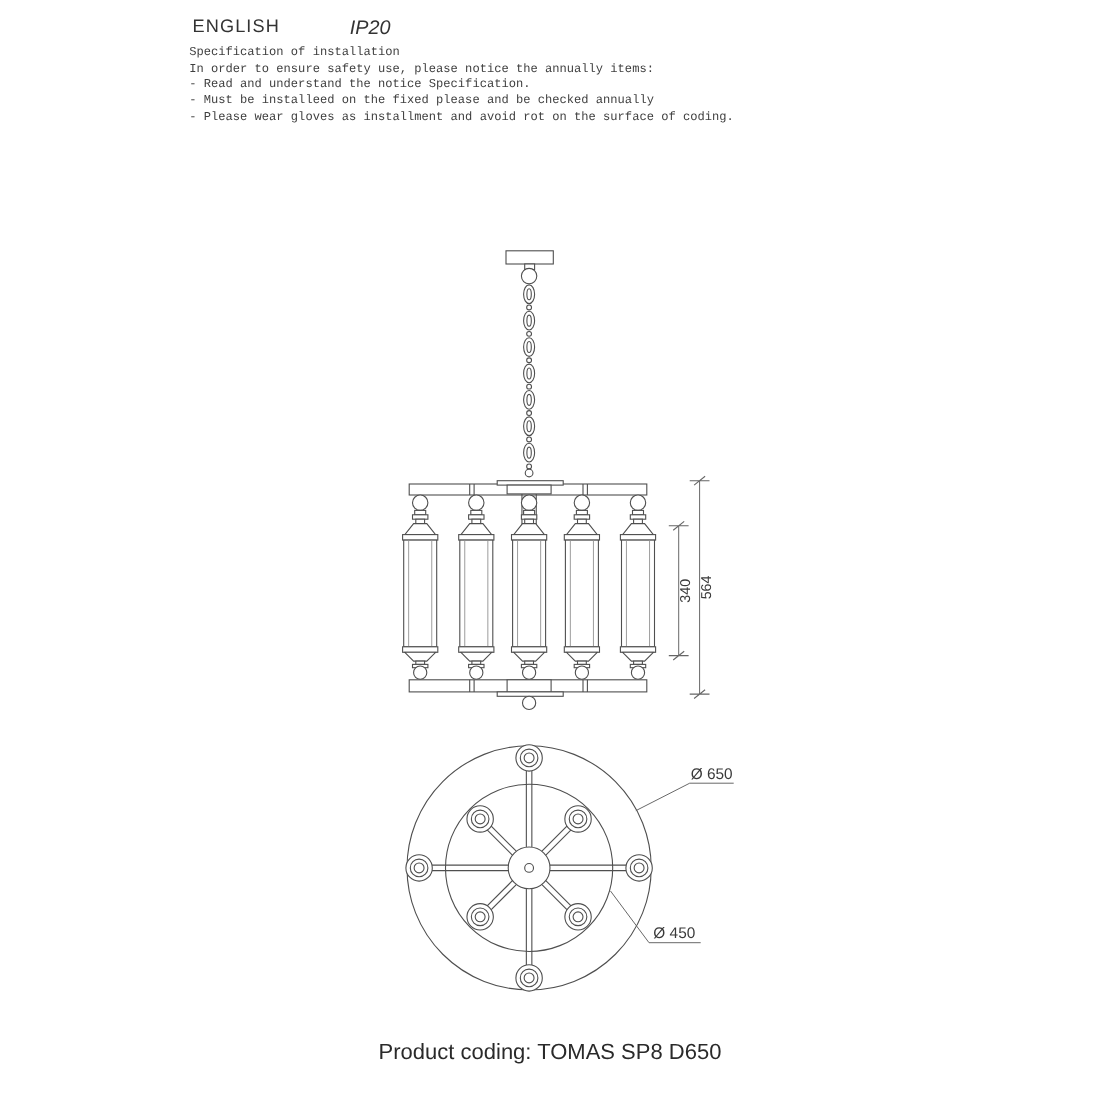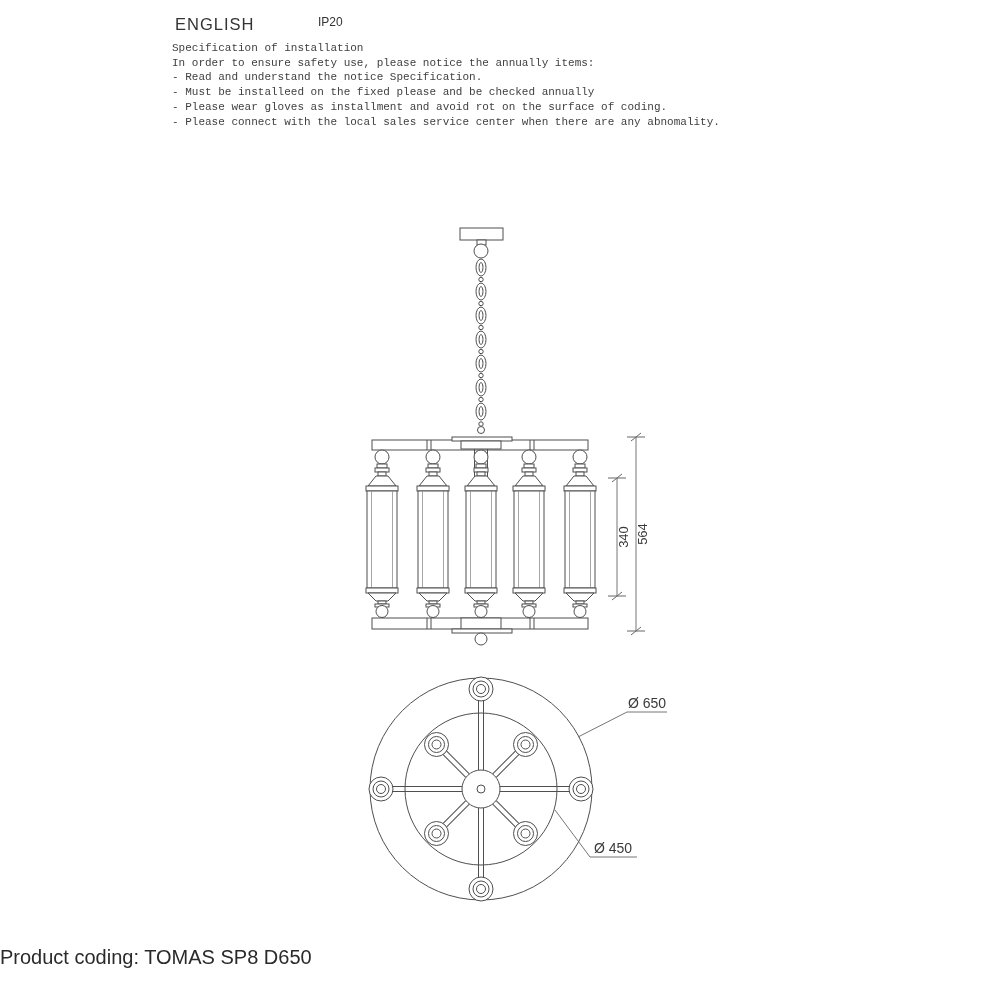--- a/index.html
+++ b/index.html
@@ -2,41 +2,40 @@
 <html><head>
 <meta charset="utf-8">
 <style>
   html,body{margin:0;padding:0;background:#fff;}
   #page{
     position:relative;width:904px;height:1000px;background:#ffffff;
     font-family:"Liberation Sans", sans-serif;color:#3a3a3a;overflow:hidden;
   }
   .abs{position:absolute;}
   .hdr-lang{left:175px;top:15px;font-size:16.5px;letter-spacing:1px;color:#333;}
-  .hdr-ip{left:318px;top:15px;font-size:12px;color:#333;}
+  .hdr-ip{left:318px;top:15px;font-size:18px;color:#333;font-style:italic;}
   .spec{left:172px;top:41px;font-size:11px;line-height:14.7px;color:#3f3f3f;white-space:nowrap;font-family:Liberation Mono, monospace;}
-  .footer{left:0;top:946px;width:1000px;font-size:20px;color:#2a2a2a;}
+  .footer{left:0;top:946px;width:1000px;text-align:center;font-size:20px;color:#2a2a2a;}
   svg{position:absolute;left:0;top:0;}
   svg text{font-family:"Liberation Sans", sans-serif;fill:#3a3a3a;stroke:none;}
 </style>
 </head>
 <body>
 
 <div id="page">
 
   <div class="abs hdr-lang">ENGLISH</div>
   <div class="abs hdr-ip">IP20</div>
 
   <div class="abs spec">
     <div>Specification of installation</div>
     <div>In order to ensure safety use, please notice the annually items:</div>
     <div>- Read and understand the notice Specification.</div>
     <div>- Must be installeed on the fixed please and be checked annually</div>
     <div>- Please wear gloves as installment and avoid rot on the surface of coding.</div>
-    <div>- Please connect with the local sales service center when there are any abnomality.</div>
   </div>
 
   <svg width="1000" height="1000" viewBox="0 0 1000 1000">
     <defs>
 
       <g id="cyl" stroke="#4f4f4f" stroke-width="1" fill="none">
         <circle cx="0" cy="457" r="7" fill="#fff"></circle>
         <rect x="-5" y="464" width="10" height="4" fill="#fff"></rect>
         <rect x="-7" y="468" width="14" height="4" fill="#fff"></rect>
         <rect x="-4" y="472" width="8" height="4" fill="#fff"></rect>

